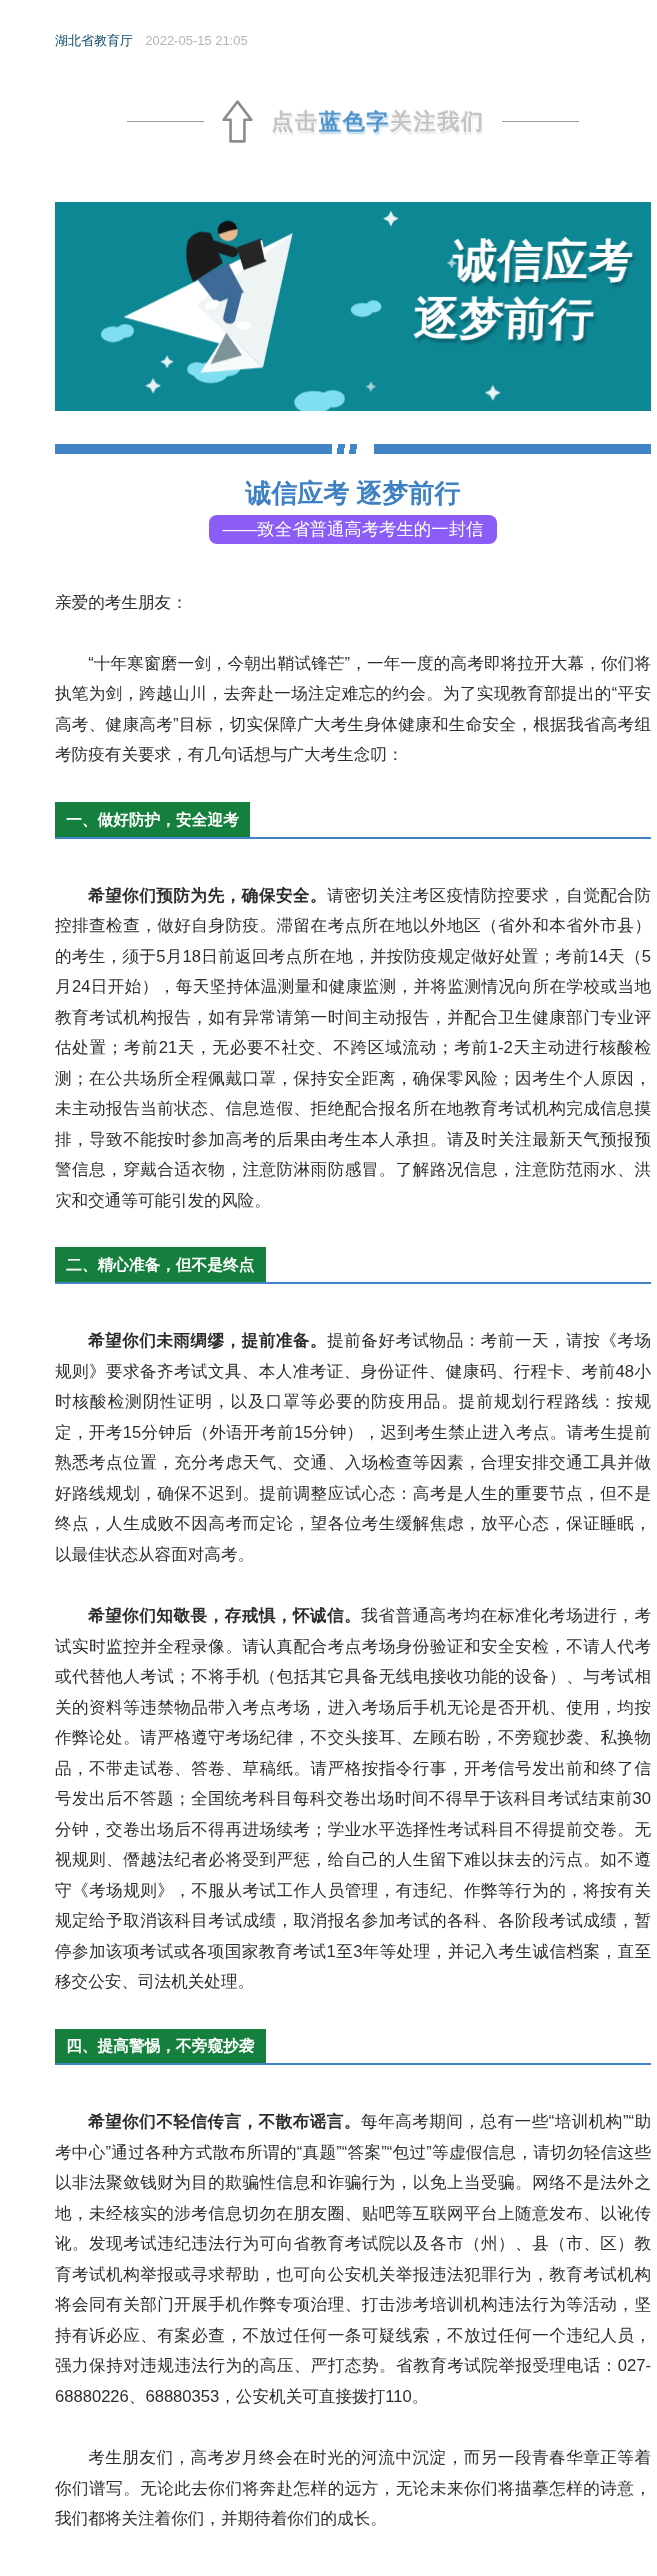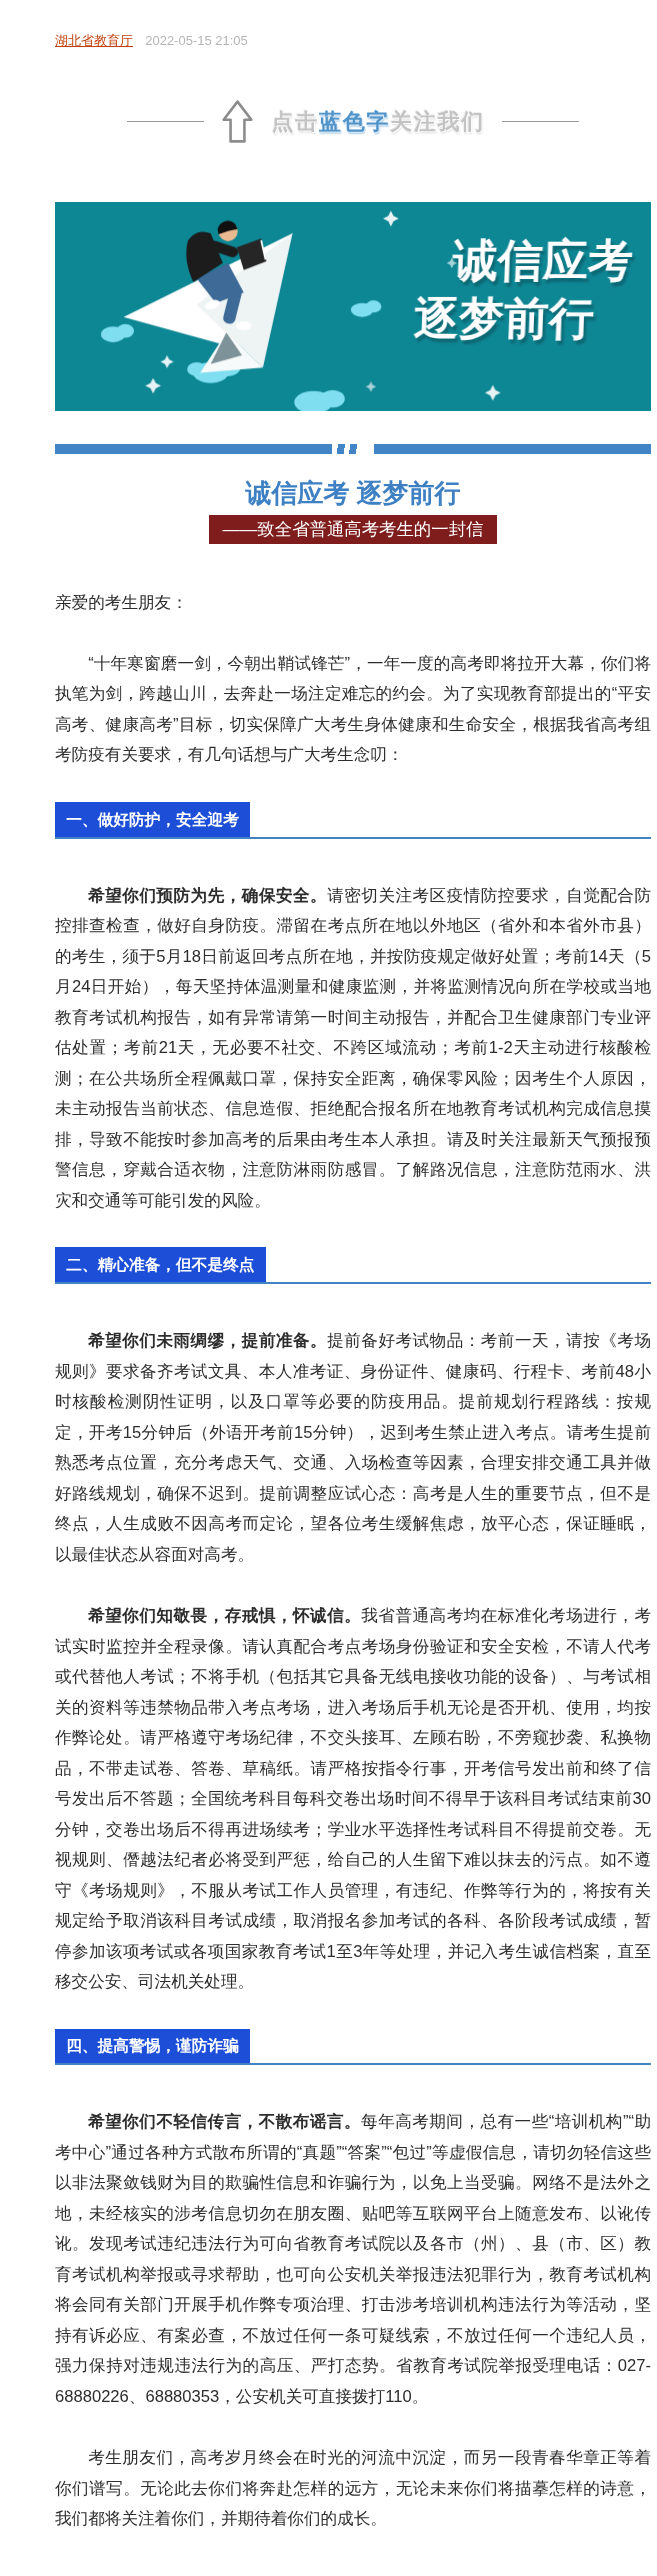--- a/index.html
+++ b/index.html
@@ -2,21 +2,21 @@
 <html style="font-size:14px"><head>
 <meta charset="utf-8">
 <style>
   html,body{margin:0;padding:0;background:#ffffff;}
   body{width:658px;font-family:"Liberation Sans","DejaVu Sans",sans-serif;-webkit-font-smoothing:antialiased;}
   .page{padding:14px 7px 23px 55px;}
 
   
   .article-title{font-size:21px;line-height:28px;font-weight:bold;color:#222;margin:0 0 12.2px;}
   .meta{display:flex;align-items:baseline;gap:12.2px;font-size:13px;margin:0 0 49px;}
-  .account{color:#c2410c;cursor:pointer;text-decoration:underline;}
+  .account{color:#0c4a6e;cursor:pointer;}
   .timestamp{color:#b5b5b5;margin-top:19px;}
 
   
   .follow-bar{display:flex;align-items:center;justify-content:center;gap:17.4px;margin:0 0 58px;}
   .rule{height:1.7px;width:77px;background:#9a9a9a;}
   .up-arrow{width:33px;height:45px;flex:0 0 auto;}
   .follow-text{font-size:22px;font-weight:bold;letter-spacing:1.7px;color:#c3c3c3;
                text-shadow:0.9px 0.9px 0 #ffffff,-0.9px -0.9px 0 #efefef,0.9px 1.7px 1.7px #d9d9d9;white-space:nowrap;}
   .follow-text .hl{color:#4f93c9;text-shadow:0.9px 0.9px 0 #dcebf7,0.9px 1.7px 1.7px #9fc4e2;}
 
@@ -29,31 +29,31 @@
   .hero-line2{padding-left:0;}
 
   
   .divider{position:relative;height:9.6px;background:#4285c6;margin:33px 0 22px;}
   .slashes{position:absolute;left:50%;top:0;transform:translateX(-50%);width:42px;height:100%;
            background:linear-gradient(100deg,#fff 0 6.1px,#4285c6 6.1px 13px,#fff 13px 18.3px,#4285c6 18.3px 25px,#fff 25px 100%);}
 
   
   .letter-heading{text-align:center;color:#3e80c4;font-size:26px;font-weight:bold;margin:0 0 4px;}
   .subtitle-wrap{text-align:center;margin:0 0 44px;}
-  .letter-subtitle{display:inline-block;background:#7f1d1d;color:#fff;font-size:17.4px;line-height:19px;padding:5.2px 14px;}
+  .letter-subtitle{display:inline-block;background:#8b5cf6;color:#fff;font-size:17.4px;line-height:19px;padding:5.2px 14px;border-radius:8px;}
 
   
   .letter p{font-size:16.6px;line-height:30.5px;color:#2d2d2d;text-align:justify;margin:0 0 31px;}
   .indent{text-indent:2em;}
   .salutation{text-indent:0;margin-bottom:30.5px !important;}
   .lead{font-weight:bold;}
 
   
   .section-header{font-size:0;border-bottom:2.6px solid #4183c4;margin:0 0 42px;}
-  .section-title{display:inline-block;vertical-align:bottom;background:#1d4ed8;color:#fff;
+  .section-title{display:inline-block;vertical-align:bottom;background:#15803d;color:#fff;
                  font-weight:bold;font-size:15.7px;line-height:17.4px;padding:8.7px 11.3px;}
 </style>
 </head>
 <body>
 
 <div class="page">
 
 
   <div class="meta">
     <span class="account">湖北省教育厅</span>
@@ -149,21 +149,21 @@
     <p class="indent"><strong class="lead">希望你们预防为先，确保安全。</strong><span>请密切关注考区疫情防控要求，自觉配合防控排查检查，做好自身防疫。滞留在考点所在地以外地区（省外和本省外市县）的考生，须于5月18日前返回考点所在地，并按防疫规定做好处置；考前14天（5月24日开始），每天坚持体温测量和健康监测，并将监测情况向所在学校或当地教育考试机构报告，如有异常请第一时间主动报告，并配合卫生健康部门专业评估处置；考前21天，无必要不社交、不跨区域流动；考前1-2天主动进行核酸检测；在公共场所全程佩戴口罩，保持安全距离，确保零风险；因考生个人原因，未主动报告当前状态、信息造假、拒绝配合报名所在地教育考试机构完成信息摸排，导致不能按时参加高考的后果由考生本人承担。请及时关注最新天气预报预警信息，穿戴合适衣物，注意防淋雨防感冒。了解路况信息，注意防范雨水、洪灾和交通等可能引发的风险。</span></p>
 
     <div class="section-header">
       <span class="section-title">二、精心准备，但不是终点</span>
     </div>
     <p class="indent"><strong class="lead">希望你们未雨绸缪，提前准备。</strong><span>提前备好考试物品：考前一天，请按《考场规则》要求备齐考试文具、本人准考证、身份证件、健康码、行程卡、考前48小时核酸检测阴性证明，以及口罩等必要的防疫用品。提前规划行程路线：按规定，开考15分钟后（外语开考前15分钟），迟到考生禁止进入考点。请考生提前熟悉考点位置，充分考虑天气、交通、入场检查等因素，合理安排交通工具并做好路线规划，确保不迟到。提前调整应试心态：高考是人生的重要节点，但不是终点，人生成败不因高考而定论，望各位考生缓解焦虑，放平心态，保证睡眠，以最佳状态从容面对高考。</span></p>
 
     <p class="indent"><strong class="lead">希望你们知敬畏，存戒惧，怀诚信。</strong><span>我省普通高考均在标准化考场进行，考试实时监控并全程录像。请认真配合考点考场身份验证和安全安检，不请人代考或代替他人考试；不将手机（包括其它具备无线电接收功能的设备）、与考试相关的资料等违禁物品带入考点考场，进入考场后手机无论是否开机、使用，均按作弊论处。请严格遵守考场纪律，不交头接耳、左顾右盼，不旁窥抄袭、私换物品，不带走试卷、答卷、草稿纸。请严格按指令行事，开考信号发出前和终了信号发出后不答题；全国统考科目每科交卷出场时间不得早于该科目考试结束前30分钟，交卷出场后不得再进场续考；学业水平选择性考试科目不得提前交卷。无视规则、僭越法纪者必将受到严惩，给自己的人生留下难以抹去的污点。如不遵守《考场规则》，不服从考试工作人员管理，有违纪、作弊等行为的，将按有关规定给予取消该科目考试成绩，取消报名参加考试的各科、各阶段考试成绩，暂停参加该项考试或各项国家教育考试1至3年等处理，并记入考生诚信档案，直至移交公安、司法机关处理。</span></p>
 
     <div class="section-header">
-      <span class="section-title">四、提高警惕，谨防诈骗</span>
+      <span class="section-title">四、提高警惕，不旁窥抄袭</span>
     </div>
     <p class="indent"><strong class="lead">希望你们不轻信传言，不散布谣言。</strong><span>每年高考期间，总有一些“培训机构”“助考中心”通过各种方式散布所谓的“真题”“答案”“包过”等虚假信息，请切勿轻信这些以非法聚敛钱财为目的欺骗性信息和诈骗行为，以免上当受骗。网络不是法外之地，未经核实的涉考信息切勿在朋友圈、贴吧等互联网平台上随意发布、以讹传讹。发现考试违纪违法行为可向省教育考试院以及各市（州）、县（市、区）教育考试机构举报或寻求帮助，也可向公安机关举报违法犯罪行为，教育考试机构将会同有关部门开展手机作弊专项治理、打击涉考培训机构违法行为等活动，坚持有诉必应、有案必查，不放过任何一条可疑线索，不放过任何一个违纪人员，强力保持对违规违法行为的高压、严打态势。省教育考试院举报受理电话：027-68880226、68880353，公安机关可直接拨打110。</span></p>
 
     <p class="indent">考生朋友们，高考岁月终会在时光的河流中沉淀，而另一段青春华章正等着你们谱写。无论此去你们将奔赴怎样的远方，无论未来你们将描摹怎样的诗意，我们都将关注着你们，并期待着你们的成长。</p>
 
   </div>
 
 </div>
 
 

